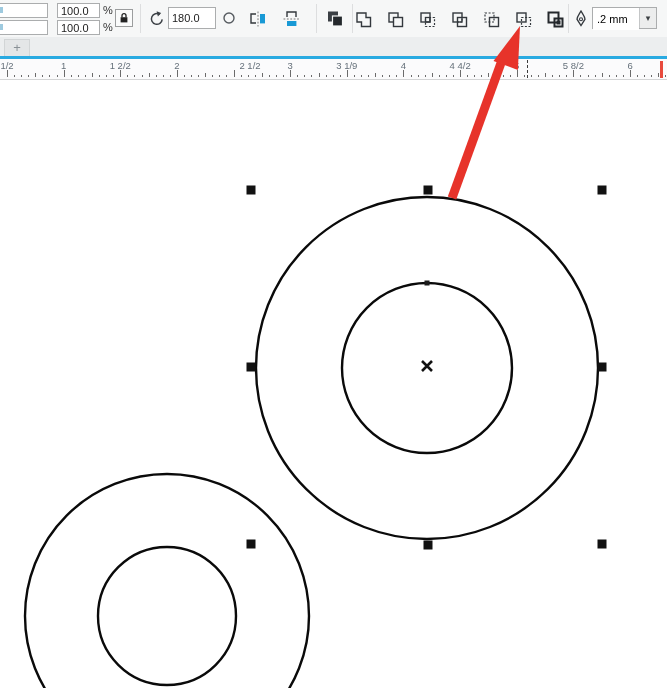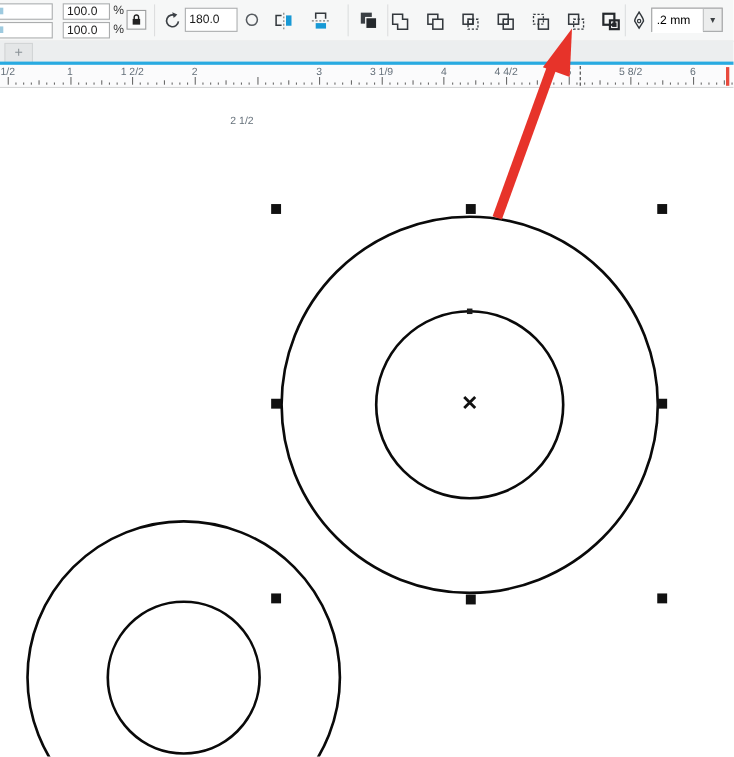--- a/index.html
+++ b/index.html
@@ -203,21 +203,21 @@
     <div class="rtick" style="left: 170px; height: 2px; top: 16px;"></div>
     <span class="rlabel" style="left: 159.92px;">2</span>
     <div class="rtick" style="left: 177px; height: 7px; top: 11px;"></div>
     <div class="rtick" style="left: 184px; height: 2px; top: 16px;"></div>
     <div class="rtick" style="left: 191px; height: 2px; top: 16px;"></div>
     <div class="rtick" style="left: 198px; height: 2px; top: 16px;"></div>
     <div class="rtick" style="left: 205px; height: 4px; top: 14px;"></div>
     <div class="rtick" style="left: 212px; height: 2px; top: 16px;"></div>
     <div class="rtick" style="left: 219px; height: 2px; top: 16px;"></div>
     <div class="rtick" style="left: 226px; height: 2px; top: 16px;"></div>
-    <span class="rlabel" style="left: 203px; margin-top: 45px;">2 1/2</span>
+    <span class="rlabel" style="left: 233px;">2 1/2</span>
     <div class="rtick" style="left: 234px; height: 7px; top: 11px;"></div>
     <div class="rtick" style="left: 241px; height: 2px; top: 16px;"></div>
     <div class="rtick" style="left: 248px; height: 2px; top: 16px;"></div>
     <div class="rtick" style="left: 255px; height: 2px; top: 16px;"></div>
     <div class="rtick" style="left: 262px; height: 4px; top: 14px;"></div>
     <div class="rtick" style="left: 269px; height: 2px; top: 16px;"></div>
     <div class="rtick" style="left: 276px; height: 2px; top: 16px;"></div>
     <div class="rtick" style="left: 283px; height: 2px; top: 16px;"></div>
     <span class="rlabel" style="left: 273.2px;">3</span>
     <div class="rtick" style="left: 290px; height: 7px; top: 11px;"></div>

